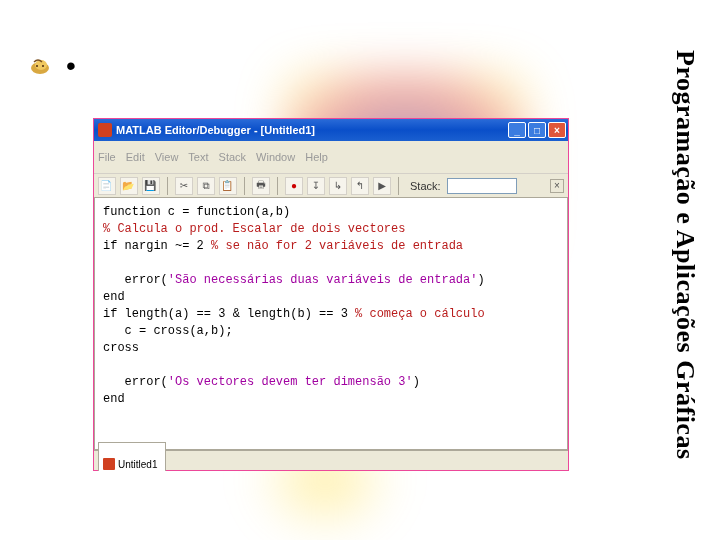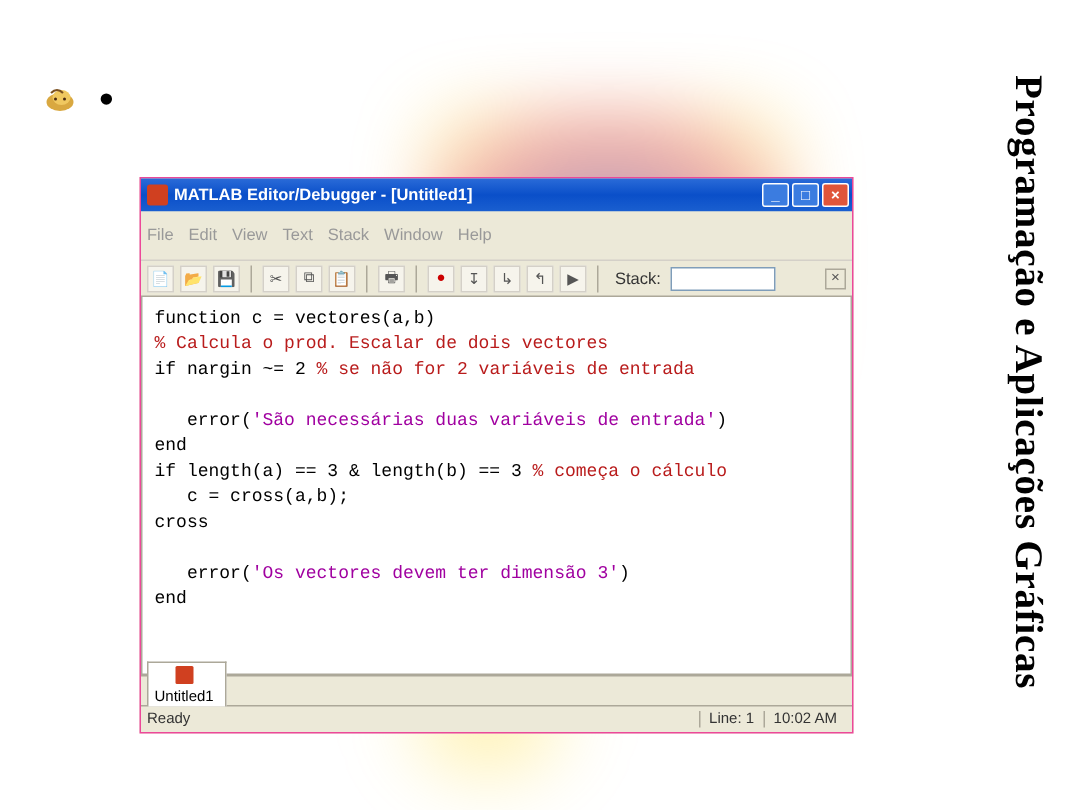--- a/index.html
+++ b/index.html
@@ -161,26 +161,25 @@
     background: #ece9d8;
     border-top: 1px solid #aca899;
     display: flex;
     align-items: flex-end;
     padding: 0 4px;
   }
   .doc-tab {
     background: #fff;
     border: 1px solid #aca899;
     border-bottom: none;
-    padding: 2px 8px 1px 4px;
+    padding: 15px 8px 1px 4px;
     font-size: 10px;
     display:flex; align-items:center; gap:3px;
     position: relative;
     top: 1px;
-    flex-direction: column;
   }
   .doc-tab .doc-icon { width:12px;height:12px;background:#d04020;border-radius:1px; }
   .statusbar {
     height: 18px;
     background: #ece9d8;
     border-top: 1px solid #aca899;
     display: flex;
     align-items: center;
     font-size: 10px;
     color: #333;
@@ -248,38 +247,33 @@
     <div class="tbtn">↳</div>
     <div class="tbtn">↰</div>
     <div class="tbtn">▶</div>
     <div class="tsep"></div>
     <span class="toolbar-label">Stack:</span>
     <div class="stack-combo"></div>
     <div class="spacer"></div>
     <div class="tb-close">×</div>
   </div>
 
-  <div class="code-area"><span class="c-keyword">function</span><span> c = vectores(a,b)</span>
+  <div class="code-area"><span class="c-keyword">function</span><span> c = function(a,b)</span>
 <span class="c-comment">% Calcula o prod. Escalar de dois vectores</span>
 <span class="c-keyword">if</span><span> nargin ~= 2 </span><span class="c-comment">% se não for 2 variáveis de entrada</span>
 
 <span>   error(</span><span class="c-string">'São necessárias duas variáveis de entrada'</span><span>)</span>
 <span class="c-keyword">end</span>
 <span class="c-keyword">if</span><span> length(a) == 3 &amp; length(b) == 3 </span><span class="c-comment">% começa o cálculo</span>
 <span>   c = cross(a,b);</span>
 <span class="c-keyword">cross</span>
 
 <span>   error(</span><span class="c-string">'Os vectores devem ter dimensão 3'</span><span>)</span>
 <span class="c-keyword">end</span></div>
 
   <div class="doc-tab-bar">
     <div class="doc-tab">
       <span class="doc-icon"></span>
       <span>Untitled1</span>
     </div>
   </div>
 
-  <div class="statusbar">
-    <span class="status-left">Ready</span>
-    <span class="status-seg">Line: 1</span>
-    <span class="status-seg">10:02 AM</span>
-  </div>
 </div>
 
 </body></html>

